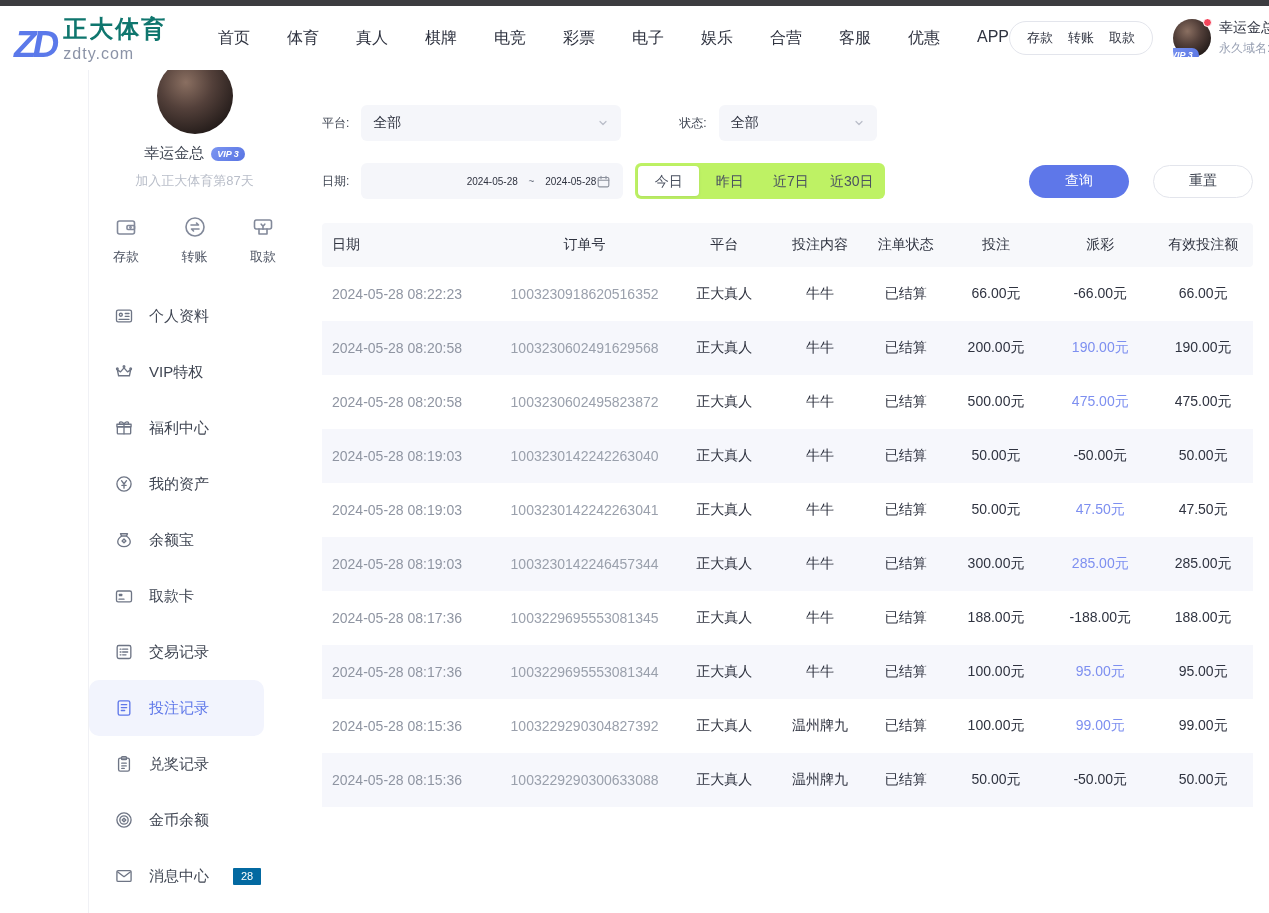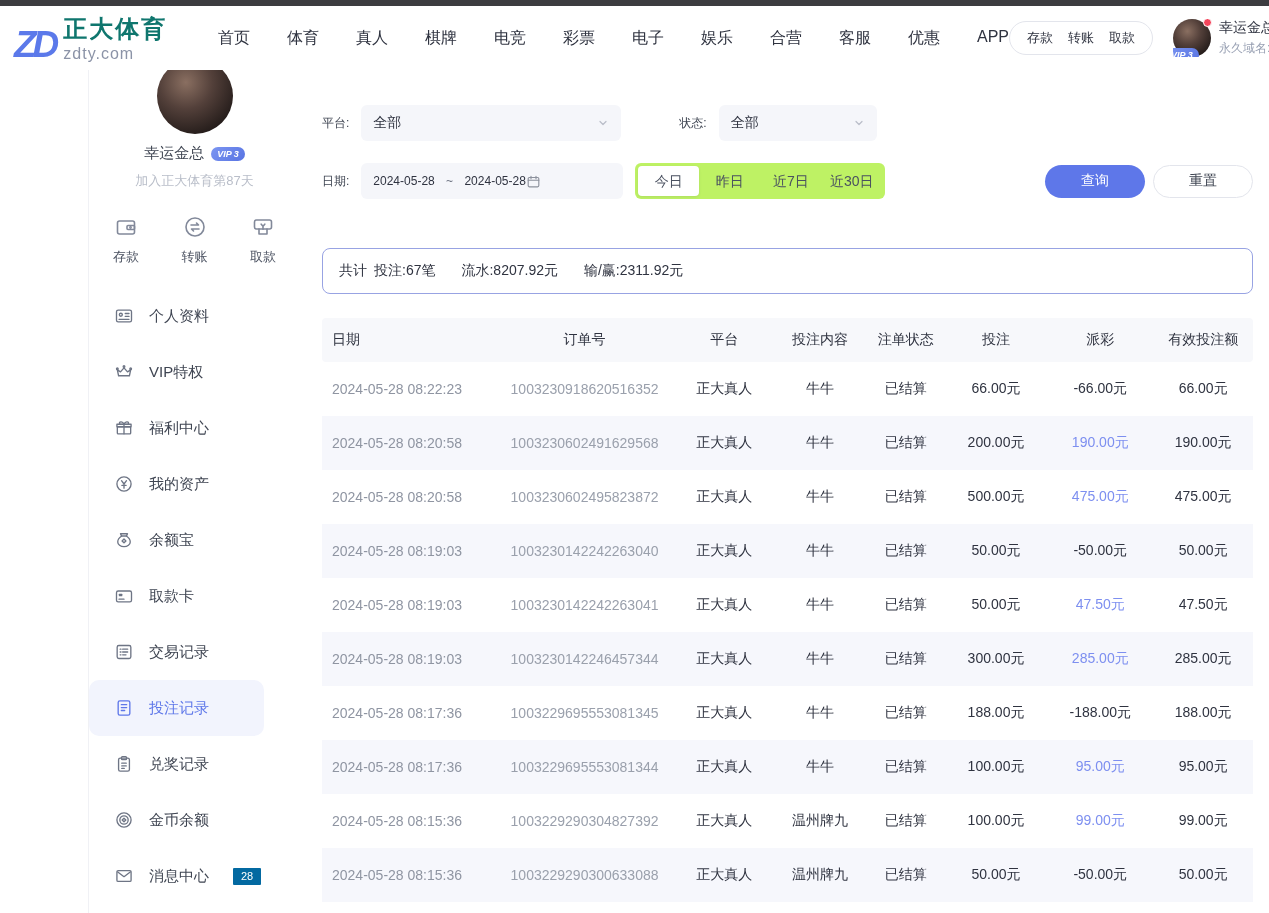--- a/index.html
+++ b/index.html
@@ -65,30 +65,30 @@
   .filter-row { display:flex; align-items:center; height:36px; }
   .filter-row + .filter-row { margin-top:22px; }
   .f-label { font-size:12px; color:#3f4552; margin-right:12px; white-space:nowrap; }
   .f-label.gap { margin-left:58px; }
   .select { width:260px; height:36px; background:#f5f6fa; border-radius:6px;
     display:flex; align-items:center; justify-content:space-between; padding:0 12px;
     font-size:14px; color:#2f3340; cursor:pointer; }
   .select.small { width:158px; }
   .chev { color:#b9bdc8; display:flex; }
   .date-input { width:262px; height:36px; background:#f5f6fa; border-radius:6px;
-    display:flex; align-items:center; justify-content:flex-start; padding:0 12px;
-    font-size:12px; color:#2f3340; cursor:pointer; }
+    display:flex; align-items:center; justify-content:flex-end; padding:0 12px;
+    font-size:10px; color:#2f3340; cursor:pointer; }
   .date-sep { margin:0 8px; color:#6b7180; }
   .cal-ic { color:#8c919c; display:flex; }
   .seg { margin-left:12px; background:#bef264; border-radius:6px; height:36px;
     display:flex; align-items:center; padding:0 3px; }
   .seg-item { width:61px; height:30px; line-height:30px; text-align:center;
     font-size:14px; color:#4a5160; border-radius:4px; cursor:pointer; }
   .seg-item.active { background:#fff; box-shadow:0 1px 3px rgba(30,40,90,.10); }
-  .btns { margin-left:auto; display:flex; gap:8px; }
+  .btns { margin-left:auto; display:flex; gap:24px; }
   .btn { width:100px; height:33px; border-radius:17px; font-size:14px;
     display:flex; align-items:center; justify-content:center; cursor:pointer; }
   .btn-primary { background:#5e77e9; color:#fff; border:none; }
   .btn-ghost { background:#fff; border:1px solid #e3e5ec; color:#3f4552; }
 
   .summary { margin-top:49px; height:46px; border:1px solid #98a3e3; border-radius:8px;
     display:flex; align-items:center; padding:0 16px; font-size:14px; color:#2f3340; }
   .summary .item { margin-left:26px; }
   .summary .item.first { margin-left:7px; }
 
@@ -345,26 +345,20 @@
           <div class="seg-item">昨日</div>
           <div class="seg-item">近7日</div>
           <div class="seg-item">近30日</div>
         </div>
       <div class="btns">
         <button class="btn btn-primary">查询</button>
         <button class="btn btn-ghost">重置</button>
       </div>
     </div>
 
-    <div class="summary">
-      <span class="pre">共计</span>
-      <span class="item first">投注:67笔</span>
-      <span class="item">流水:8207.92元</span>
-      <span class="item">输/赢:2311.92元</span>
-    </div>
 
     <div class="table">
       <div class="thead" id="thead">
           <div class="c-date">日期</div>
           <div class="c-order">订单号</div>
           <div class="c-platform">平台</div>
           <div class="c-content">投注内容</div>
           <div class="c-status">注单状态</div>
           <div class="c-bet">投注</div>
           <div class="c-payout">派彩</div>

